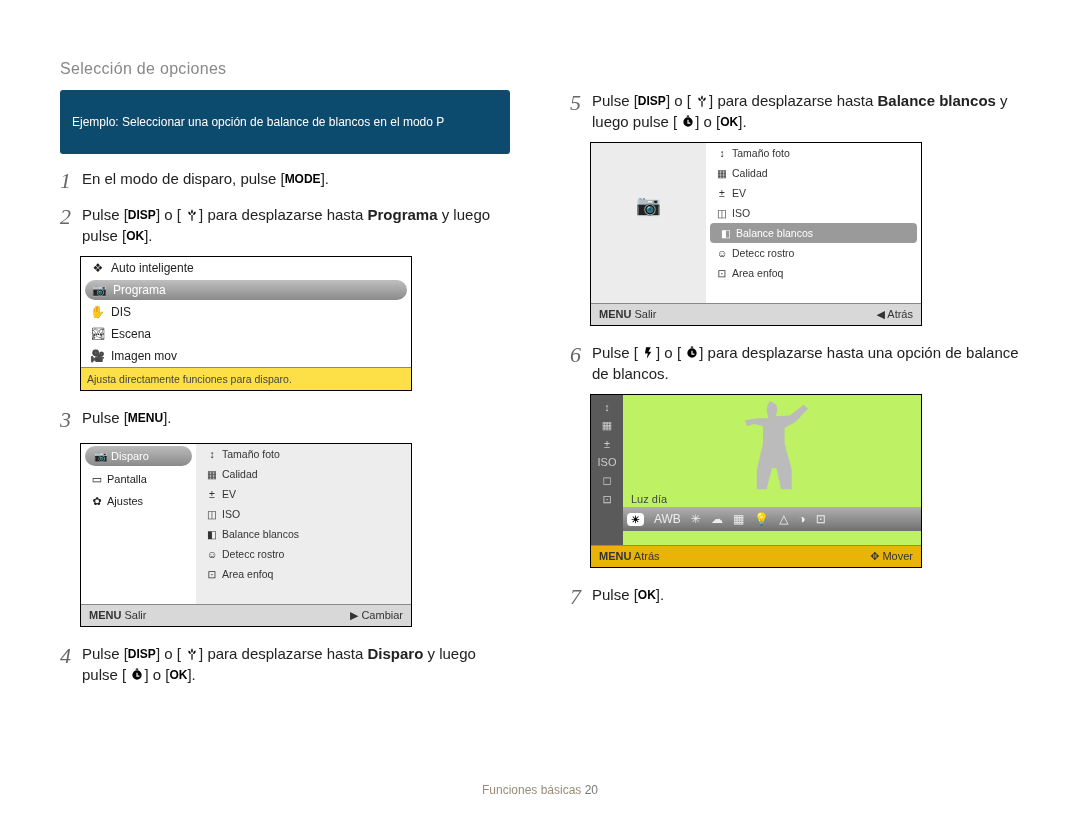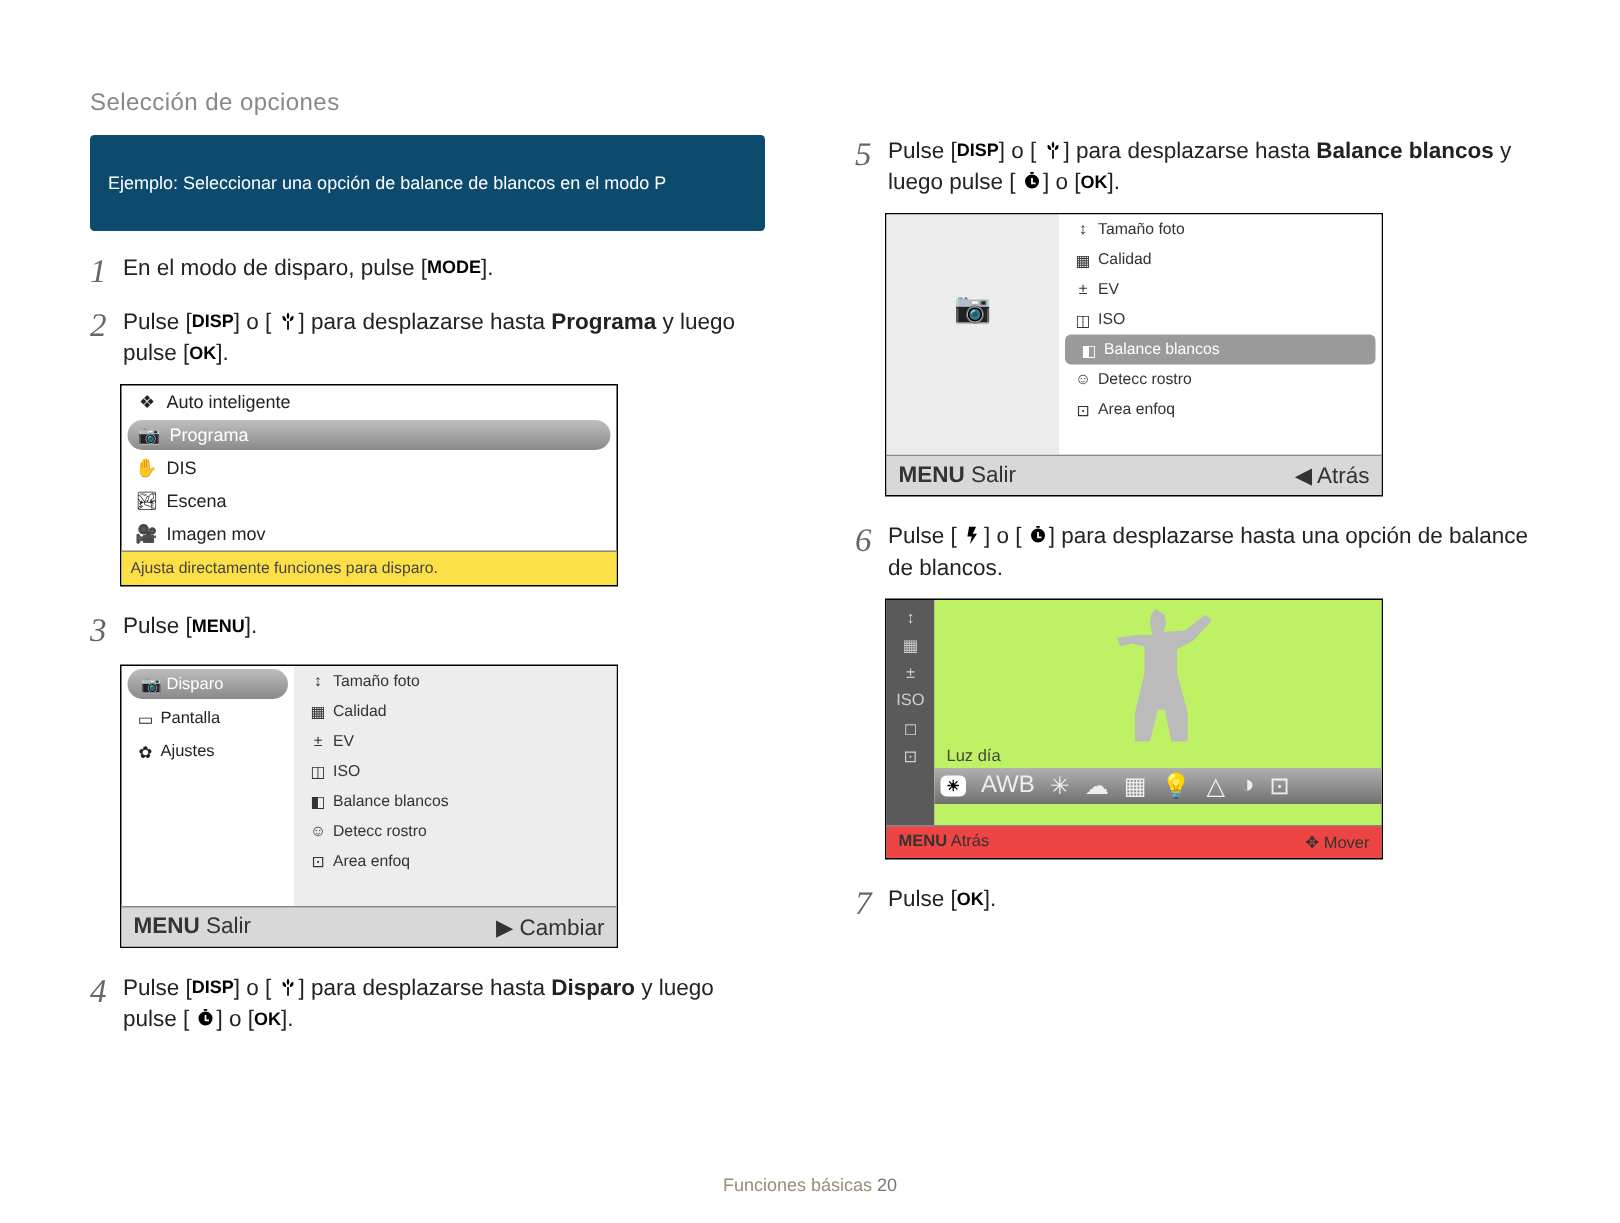--- a/index.html
+++ b/index.html
@@ -98,21 +98,21 @@
   }
   .tab.sel { background: linear-gradient(#bcbcbc,#8a8a8a); color: #fff; border-radius: 10px; margin: 2px 4px; height: 20px; }
   .tab .icon { width: 20px; text-align:center; }
   .rh-row { display:flex; align-items:center; height: 20px; padding: 0 6px; font-size: 10.5px; color:#333; }
   .rh-row .icon { width: 20px; text-align:center; font-size: 10.5px; }
   .rh-row.sel { background:#9a9a9a; color:#fff; border-radius:4px; margin: 0 4px; }
   .lcd2-footer {
     display:flex;
     justify-content:space-between;
     background:#d8d8d8;
-    font-size: 15px;
+    font-size: 11px;
     padding: 4px 8px;
     border-top:1px solid #888;
     color:#333;
   }
 
   
   .wb {
     border: 1px solid #000;
     width: 330px;
     margin: 8px 0 16px 20px;
@@ -146,27 +146,27 @@
     left: 8px; top: 98px;
     color:#444;
   }
   .wb-strip {
     position:absolute; left:0; right:0; top: 112px; height: 24px;
     background: linear-gradient(#b0b0b0,#707070);
     display:flex; align-items:center;
     padding: 0 4px;
     gap: 10px;
   }
-  .wb-strip span { color:#eee; font-size:16px; }
+  .wb-strip span { color:#eee; font-size:12px; }
   .wb-strip .cur {
     background:#fff; color:#000; border-radius:4px; padding: 1px 4px; font-size: 10px; font-weight:bold;
   }
   .wb-footer {
     display:flex; justify-content:space-between;
-    background:#ef4444; font-size:11px; padding:4px 8px;
+    background:#eab308; font-size:11px; padding:4px 8px;
     border-top:1px solid #888; color:#333;
   }
 
   .page-footer {
     position: absolute;
     bottom: 18px;
     left: 0; right: 0;
     text-align: center;
     font-size: 12px;
     color: #9a8c78;

